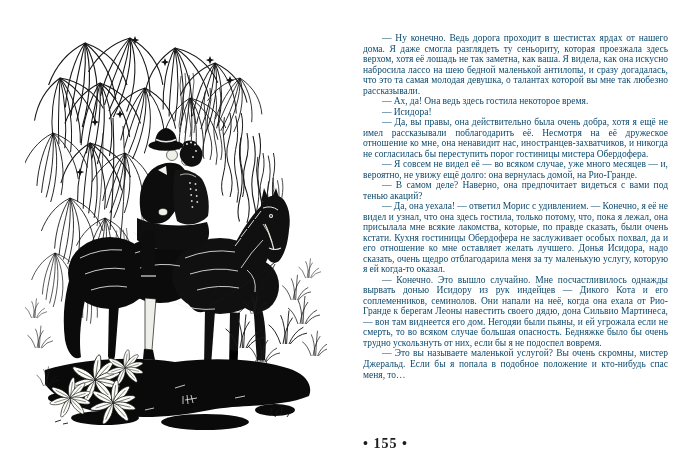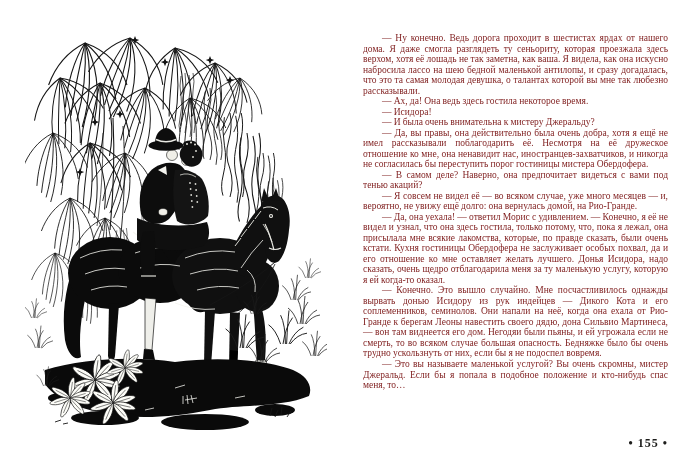--- a/index.html
+++ b/index.html
@@ -22,37 +22,37 @@
     width: 302px;
     height: 438px;
     margin: 0;
   }
   .illustration svg { display: block; width: 302px; height: 438px; }
   .text-col {
     position: absolute;
     left: 363px;
     top: 33px;
     width: 305px;
-    color: #7f1d1d;
+    color: #0c4a6e;
   }
   p.para {
     margin: 0;
     font-size: 9.5px;
     line-height: 10.52px;
     text-align: justify;
     text-indent: 19px;
     word-spacing: -0.2px;
   }
   .page-number {
     position: absolute;
     left: 363px;
     top: 436px;
     width: 305px;
-    text-align: right;
-    font-size: 12px;
+    text-align: left;
+    font-size: 14px;
     font-weight: bold;
     letter-spacing: 1px;
     color: #1d1d1b;
   }
 </style>
 </head>
 <body>
 
 <div class="spread">
 
@@ -269,24 +269,23 @@
           <path d="M30,404 l6,-2 M38,406 l5,-1"></path>
         </g>
       </g>
     </svg>
   </figure>
 
   <main class="text-col">
       <p class="para">— Ну конечно. Ведь дорога проходит в шестистах ярдах от нашего дома. Я даже смогла разглядеть ту сеньориту, которая проезжала здесь верхом, хотя её лошадь не так заметна, как ваша. Я видела, как она искусно набросила лассо на шею бедной маленькой антилопы, и сразу догадалась, что это та самая молодая девушка, о талантах которой вы мне так любезно рассказывали.</p>
       <p class="para">— Ах, да! Она ведь здесь гостила некоторое время.</p>
       <p class="para">— Исидора!</p>
-      <p class="para">— И была очень внимательна к мистеру Джеральду?</p>
       <p class="para">— Да, вы правы, она действительно была очень добра, хотя я ещё не имел рассказывали поблагодарить её. Несмотря на её дружеское отношение ко мне, она ненавидит нас, иностранцев-захватчиков, и никогда не согласилась бы переступить порог гостиницы мистера Обердофера.</p>
+      <p class="para">— Я совсем не видел её — во всяком случае, уже много месяцев — и, вероятно, не увижу ещё долго: она вернулась домой, на Рио-Гранде.</p>
       <p class="para">— В самом деле? Наверно, она предпочитает видеться с вами под тенью акаций?</p>
-      <p class="para">— Я совсем не видел её — во всяком случае, уже много месяцев — и, вероятно, не увижу ещё долго: она вернулась домой, на Рио-Гранде.</p>
       <p class="para">— Да, она уехала! — ответил Морис с удивлением. — Конечно, я её не видел и узнал, что она здесь гостила, только потому, что, пока я лежал, она присылала мне всякие лакомства, которые, по правде сказать, были очень кстати. Кухня гостиницы Обердофера не заслуживает особых похвал, да и его отношение ко мне оставляет желать лучшего. Донья Исидора, надо сказать, очень щедро отблагодарила меня за ту маленькую услугу, которую я ей когда-то оказал.</p>
       <p class="para">— Конечно. Это вышло случайно. Мне посчастливилось однажды вырвать донью Исидору из рук индейцев — Дикого Кота и его соплеменников, семинолов. Они напали на неё, когда она ехала от Рио-Гранде к берегам Леоны навестить своего дядю, дона Сильвио Мартинеса, — вон там виднеется его дом. Негодяи были пьяны, и ей угрожала если не смерть, то во всяком случае большая опасность. Бедняжке было бы очень трудно ускользнуть от них, если бы я не подоспел вовремя.</p>
       <p class="para">— Это вы называете маленькой услугой? Вы очень скромны, мистер Джеральд. Если бы я попала в подобное положение и кто-нибудь спас меня, то…</p>
     </main>
 
   <div class="page-number">• 155 •</div>
 
 </div>
 
 </body></html>

